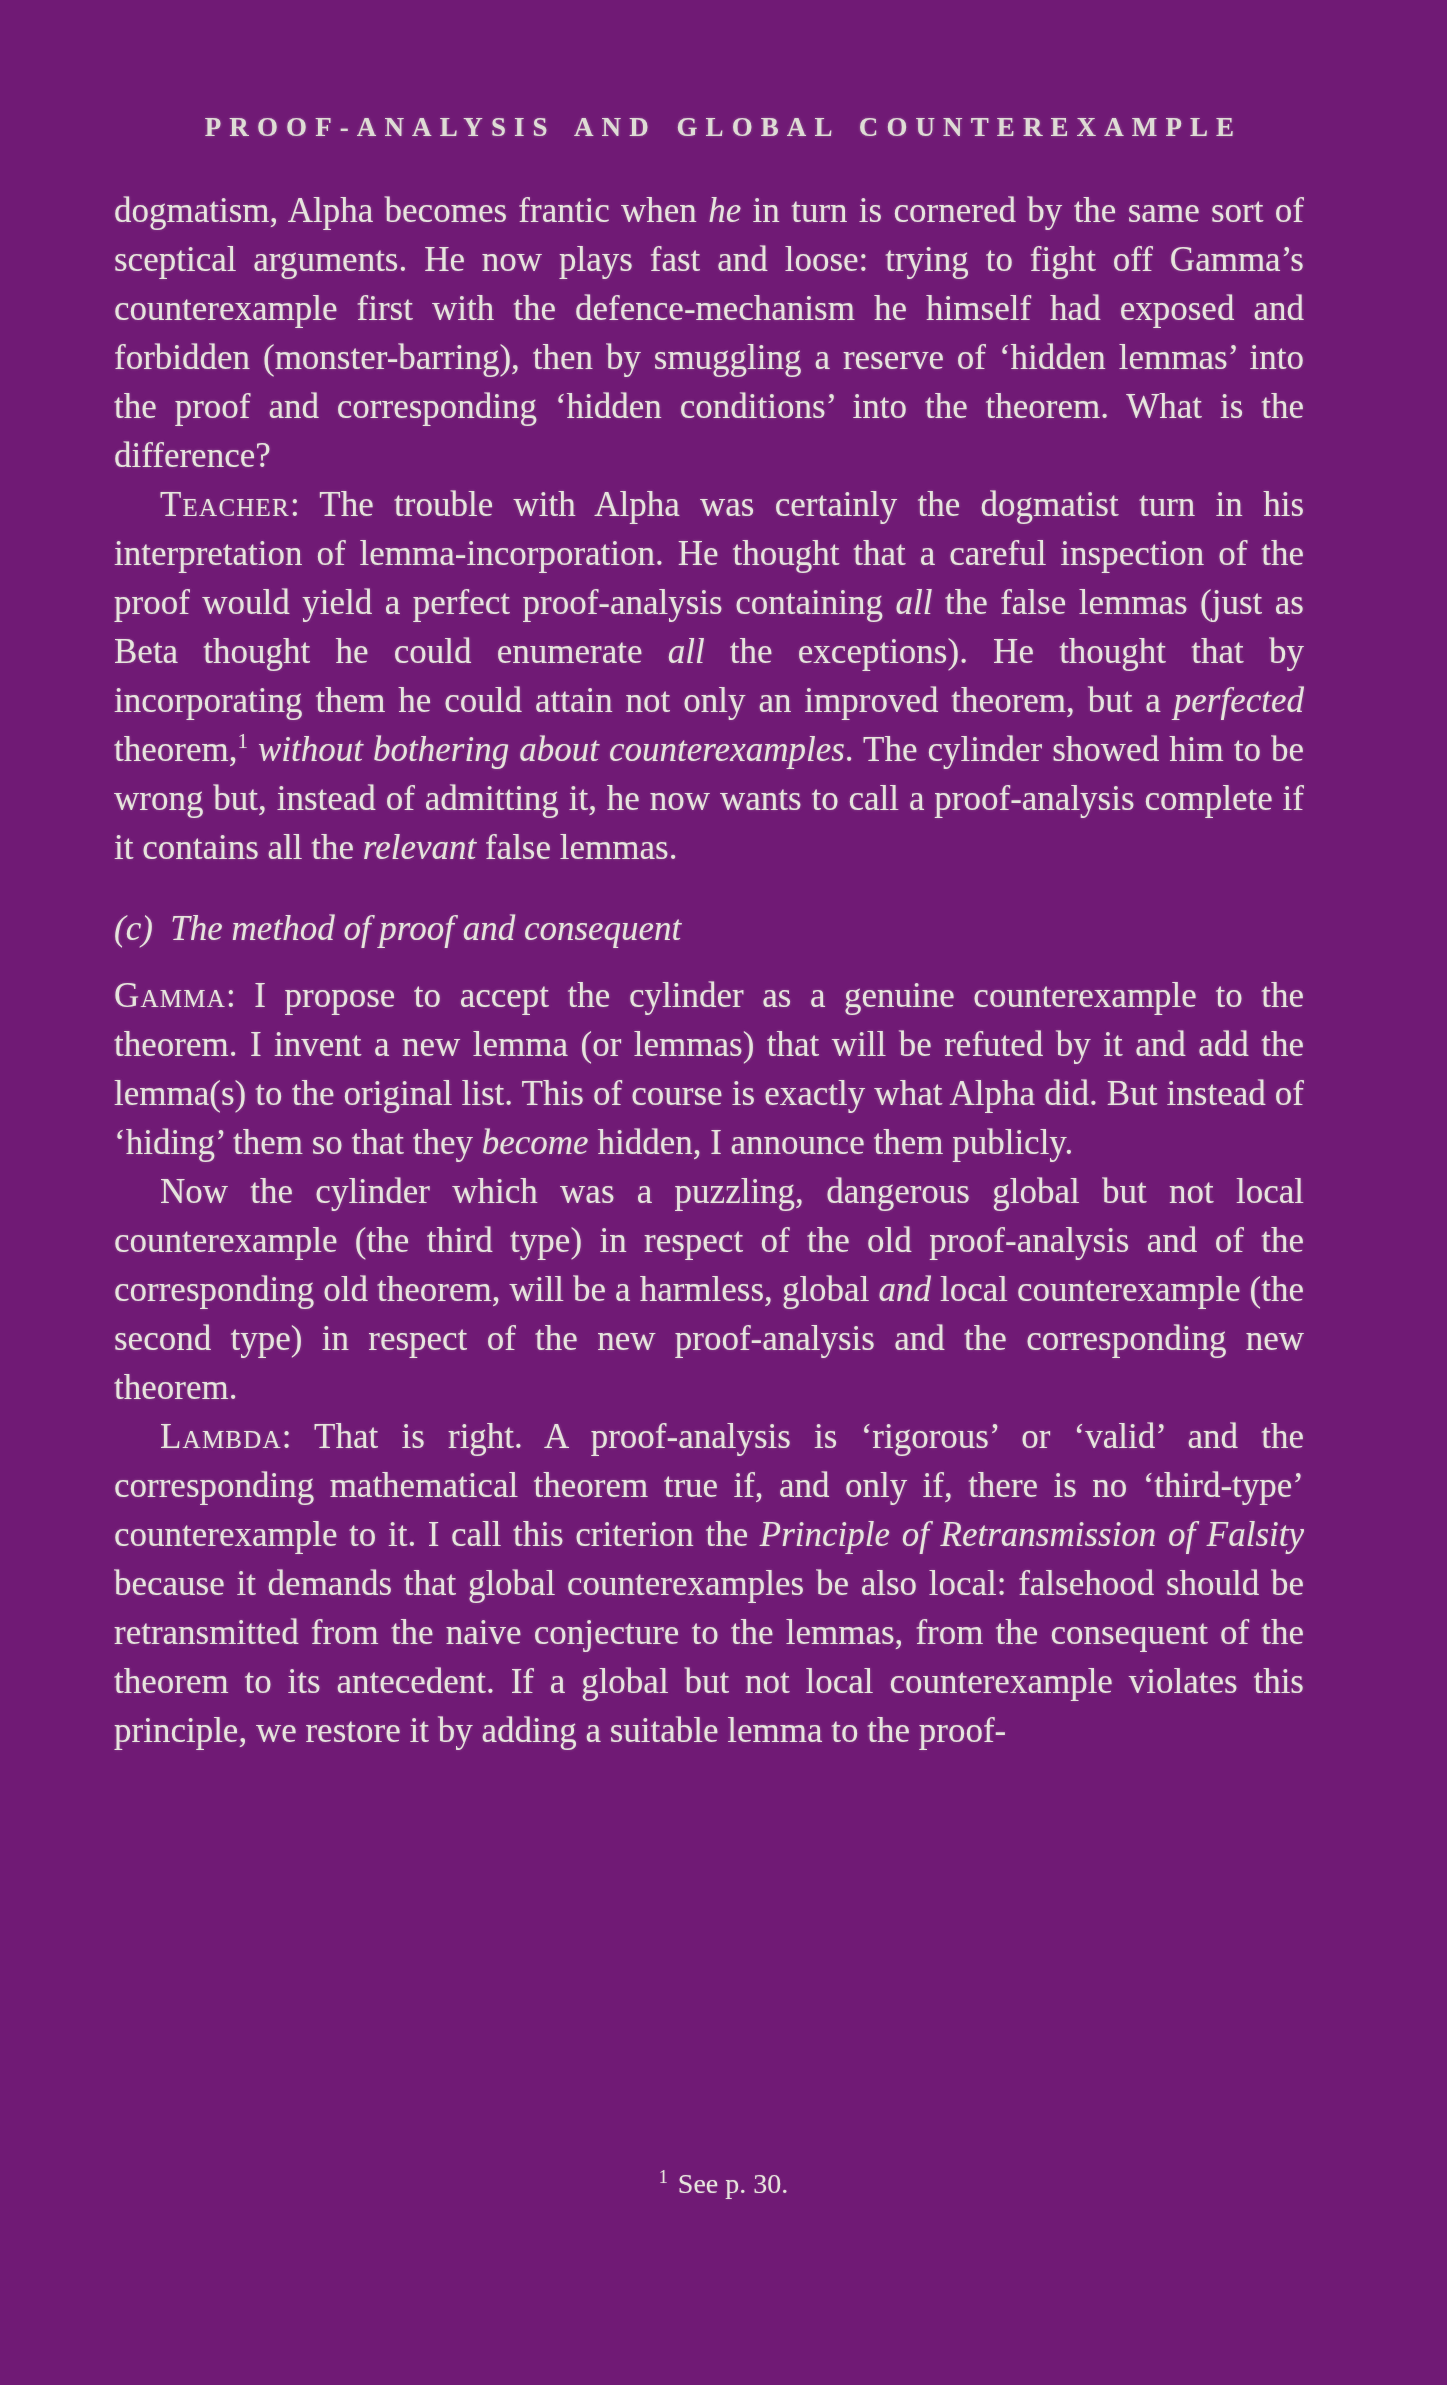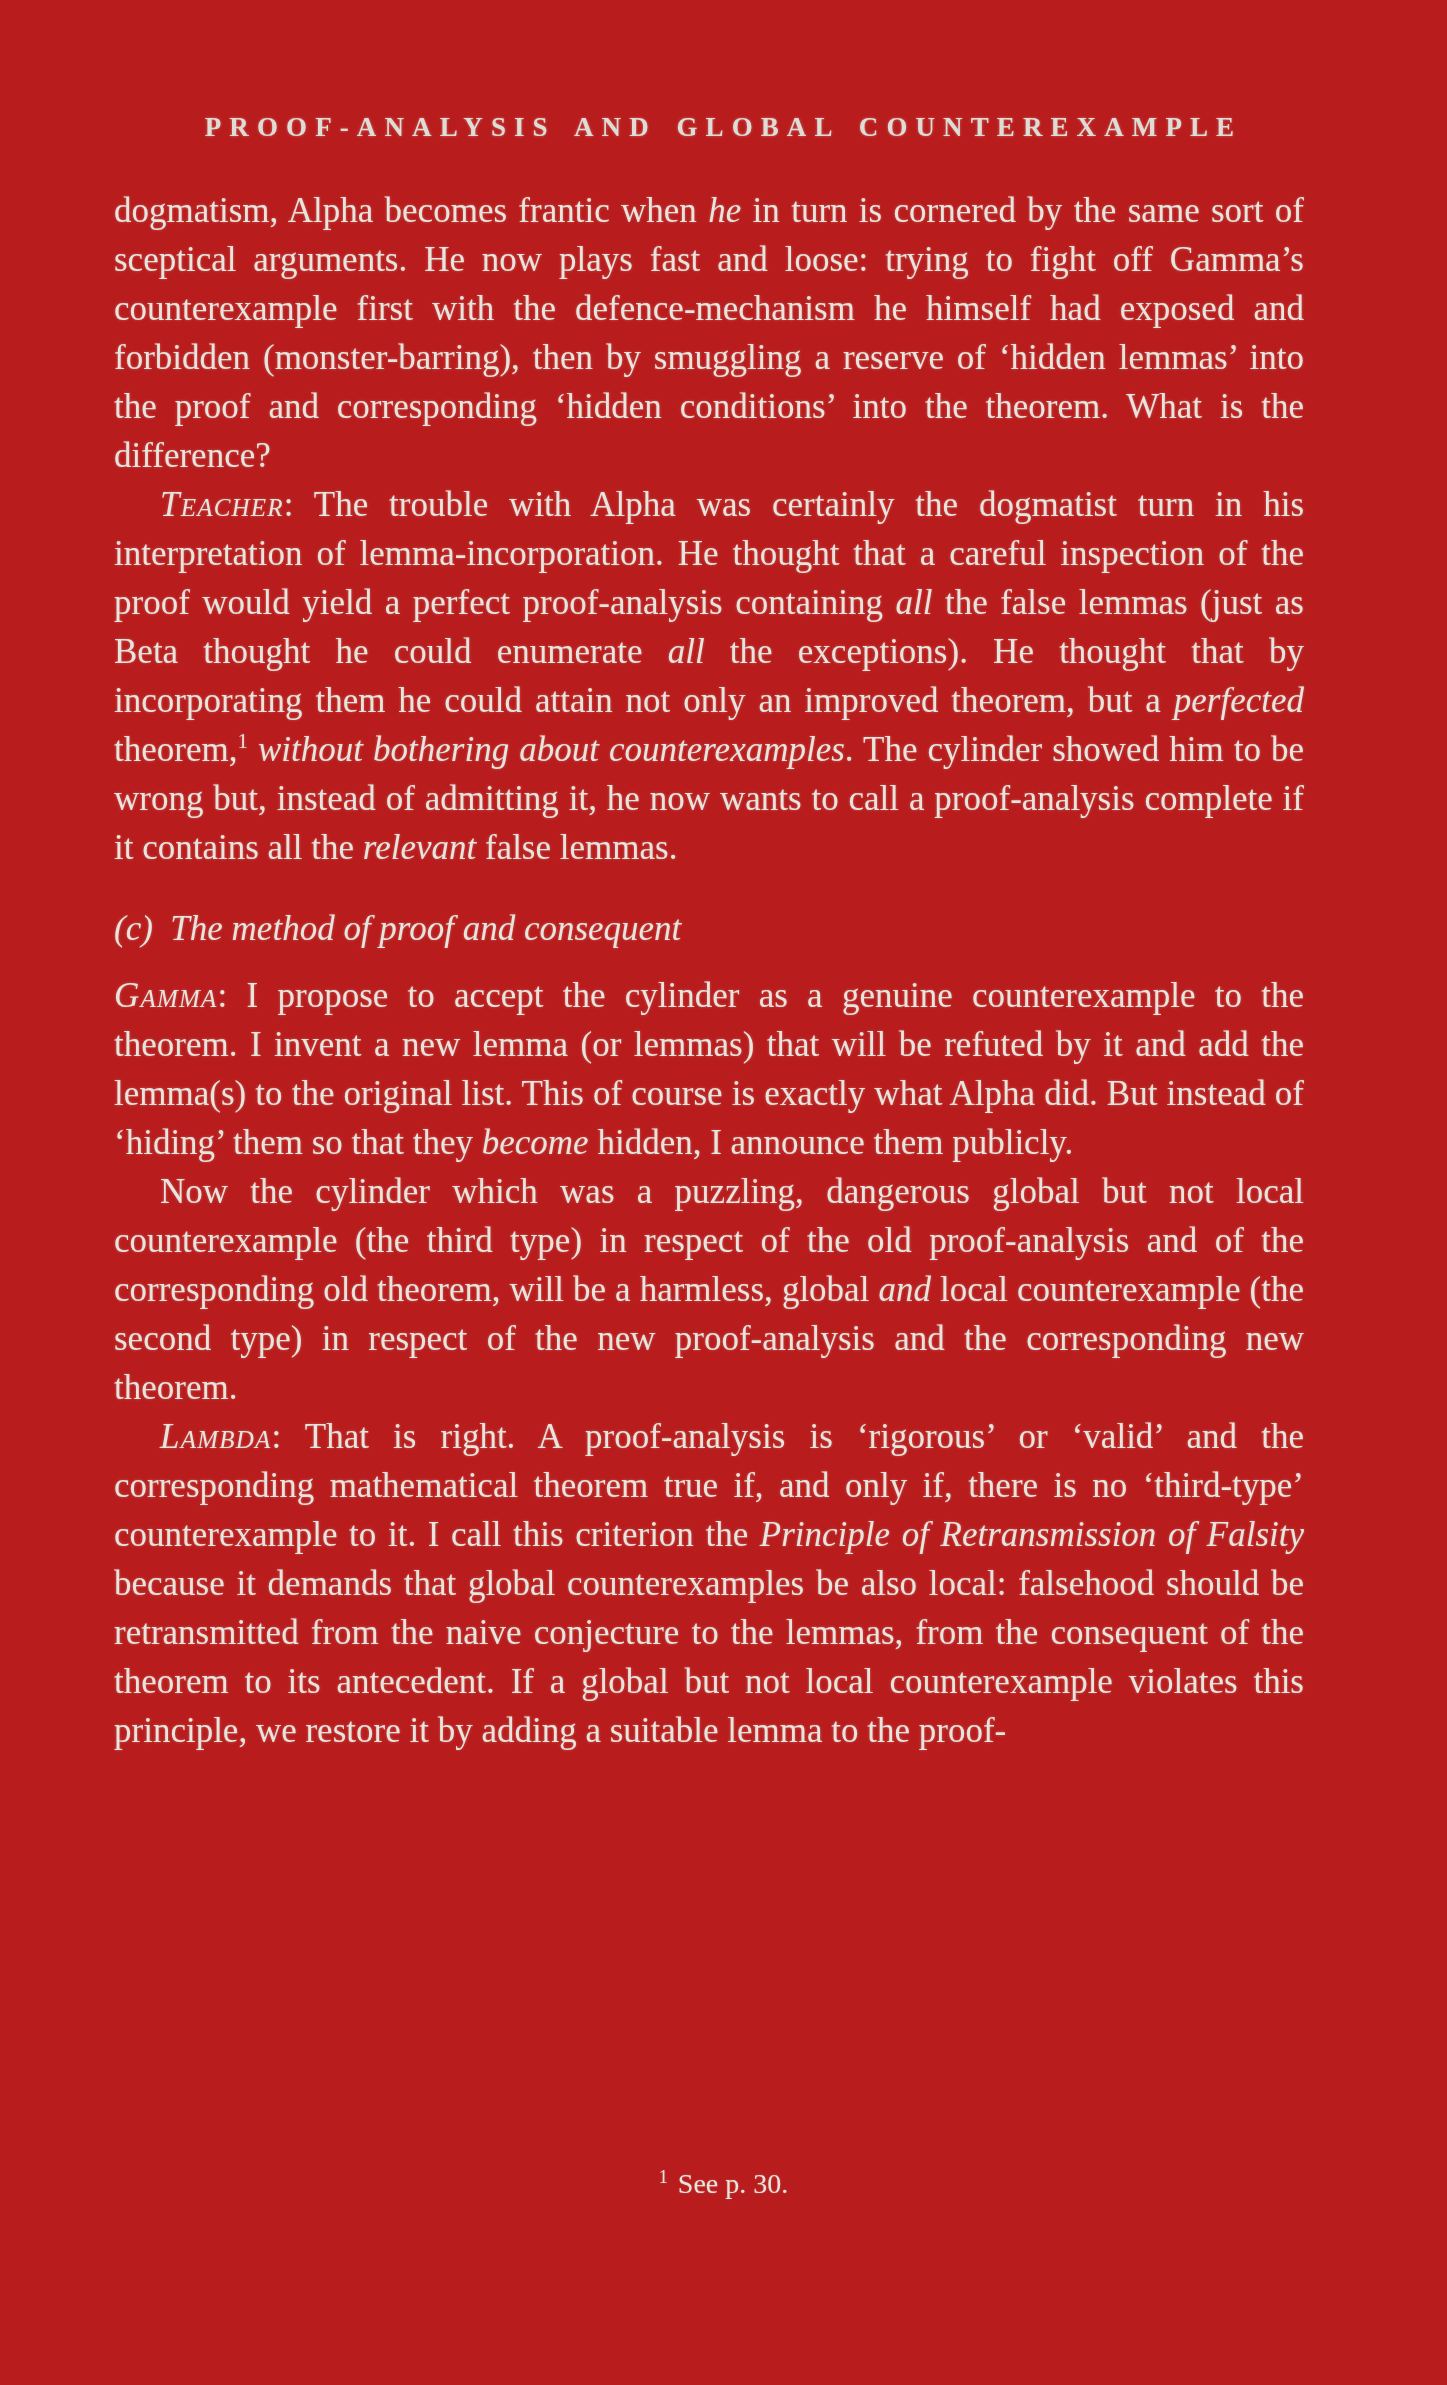--- a/index.html
+++ b/index.html
@@ -4,21 +4,21 @@
 <style>
   html, body {
     margin: 0;
     padding: 0;
     background: #000;
   }
   .page {
     position: relative;
     width: 1447px;
     height: 2385px;
-    background: #b91c1c;
+    background: #701a75;
     overflow: hidden;
     font-family: "Liberation Serif", serif;
     color: #e6e4dd;
   }
   .running-header {
     position: absolute;
     top: 112px;
     left: 0;
     width: 100%;
     text-align: center;
@@ -55,21 +55,20 @@
     font-weight: normal;
     font-style: italic;
     text-align: left;
     text-indent: 0;
   }
   .run.plain { font-style: normal; }
   .run.italic { font-style: italic; }
   .run.speaker {
     font-variant: small-caps;
     letter-spacing: 0.035em;
-    font-style: italic;
   }
   sup.run.sup {
     font-size: 0.60em;
     line-height: 0;
     vertical-align: super;
   }
   .footnote {
     position: absolute;
     top: 2160px;
     left: 0;

